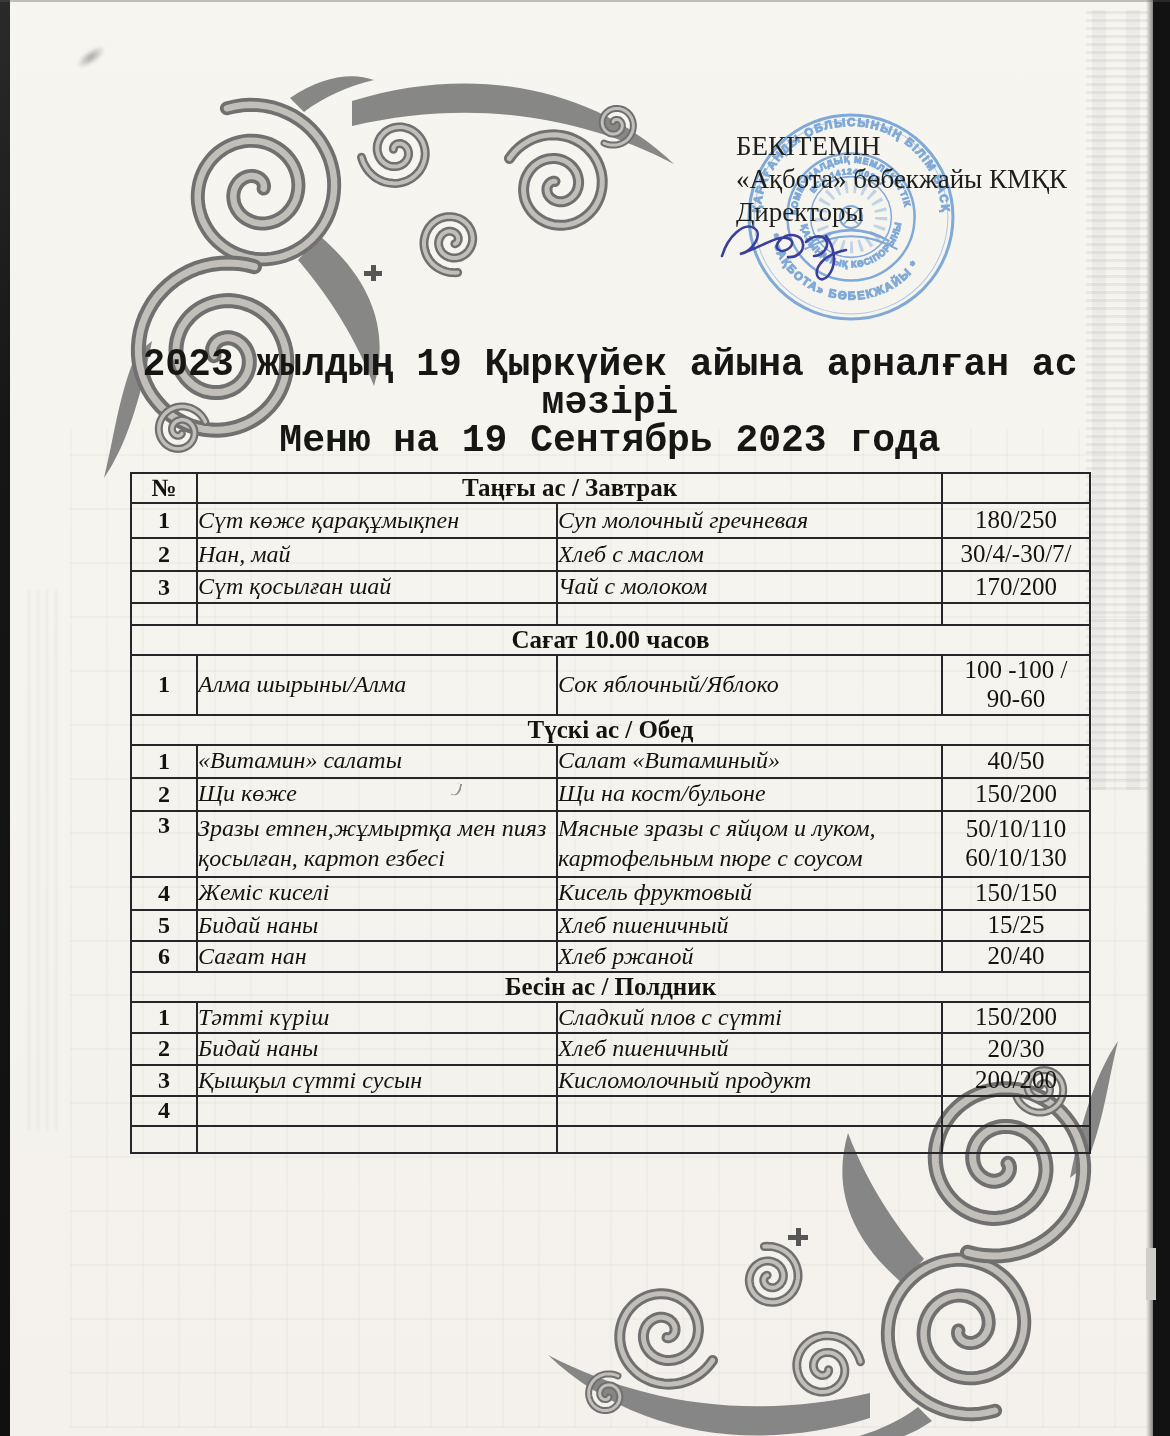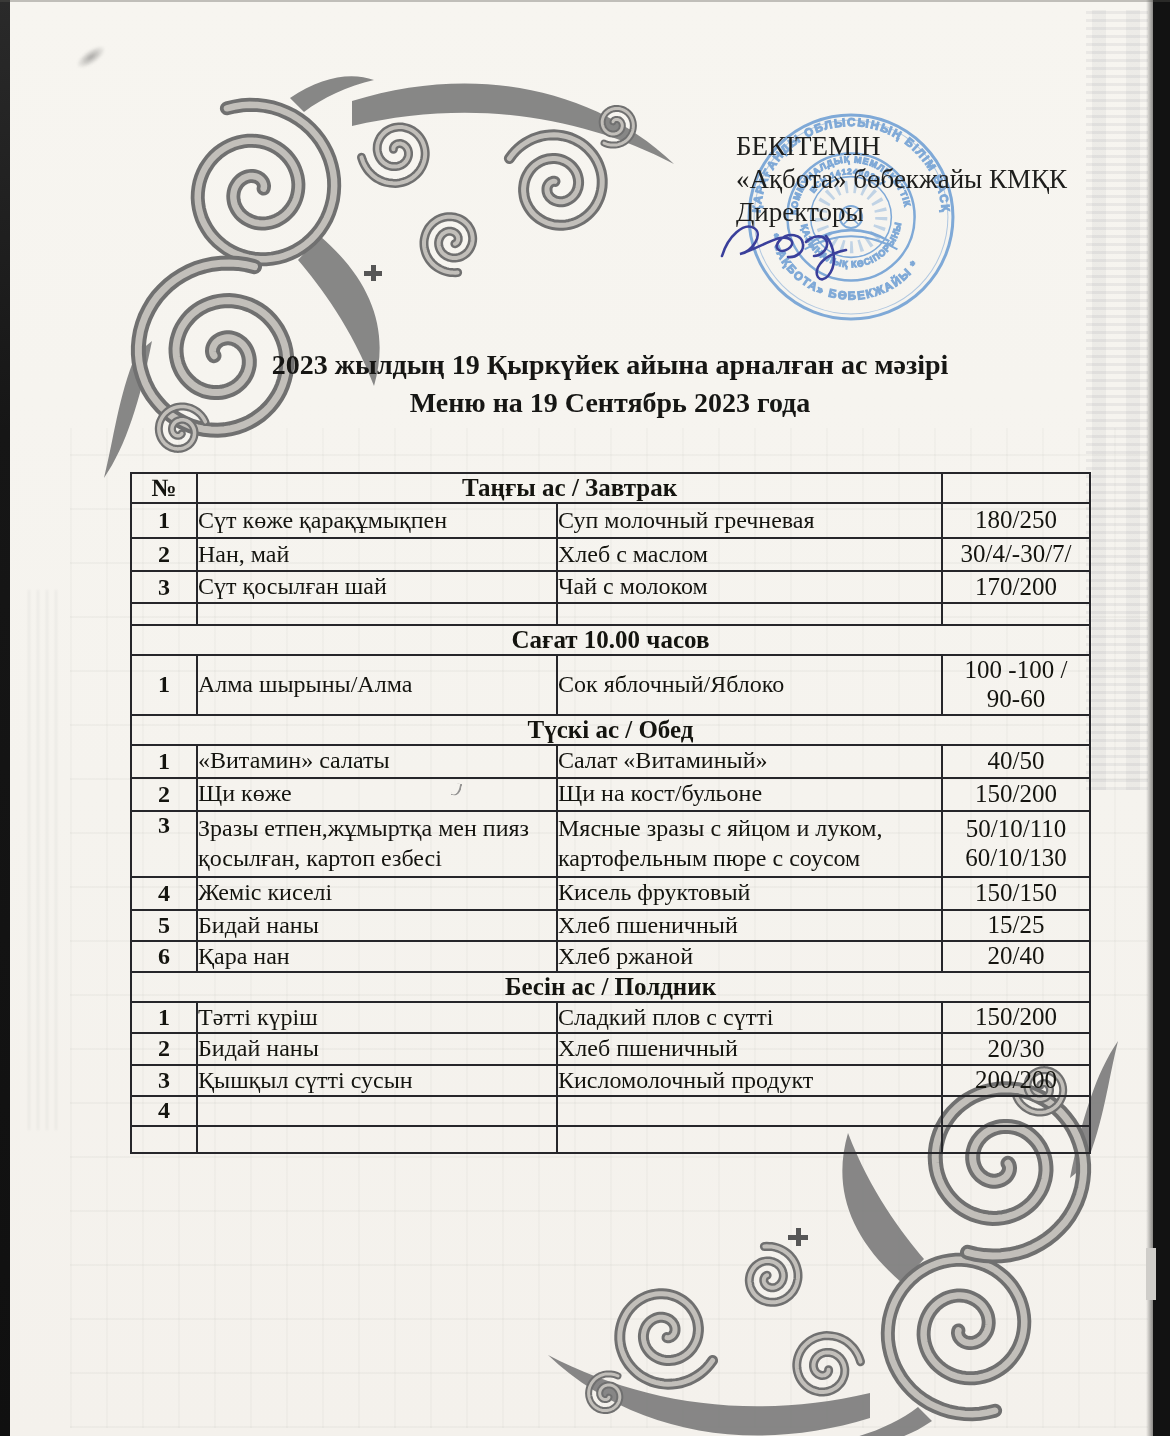--- a/index.html
+++ b/index.html
@@ -25,35 +25,35 @@
     background:repeating-linear-gradient(90deg,rgba(90,90,90,.14) 0 2px,transparent 2px 9px);}
   .smudge-tl{position:absolute;left:74px;top:50px;width:34px;height:14px;transform:rotate(-35deg);filter:blur(1px);
     background:radial-gradient(ellipse at center,rgba(70,70,70,.45),transparent 70%);}
 
   
   .approval{position:absolute;right:103px;top:130px;text-align:left;font-size:27px;line-height:33px;color:#1e1e1c;z-index:6;}
   .sig-row{display:flex;justify-content:flex-end;align-items:flex-end;}
   .sig-line{display:inline-block;width:170px;border-bottom:2px solid #2e2e2e;height:24px;margin-right:8px;}
 
   
-  .doc-title{position:absolute;left:130px;top:346px;width:960px;text-align:center;font-weight:bold;font-size:28px;line-height:38px;color:#161614;z-index:5;}
+  .doc-title{position:absolute;left:130px;top:346px;width:960px;text-align:center;font-weight:bold;font-size:38px;line-height:38px;color:#161614;z-index:5;font-family:Liberation Mono, monospace;}
 
   
   .cross{position:absolute;width:18px;height:16px;
     background:linear-gradient(#565656,#565656) center/100% 5px no-repeat,
                linear-gradient(#565656,#565656) center/5px 100% no-repeat,
                radial-gradient(circle at center,#ececec 0 2px,transparent 2px);}
   .cross-top{left:364px;top:265px;}
   .cross-bottom{left:788px;top:1228px;width:20px;height:18px;}
 
   
   table.menu{position:absolute;left:130px;top:472px;width:959px;border-collapse:collapse;table-layout:fixed;z-index:5;font-size:24px;color:#14140f;}
   table.menu td{border:2px solid #26262a;vertical-align:middle;padding:0;overflow:hidden;}
   td.num{text-align:center;font-weight:bold;}
-  td.kk,td.ru{padding:1px 9px;line-height:1.22;}
+  td.kk,td.ru{padding:1px 9px;line-height:1.22;font-style:italic;}
   td.portion{text-align:center;font-size:25px;line-height:1.15;}
   tr.sec td{font-weight:bold;text-align:center;font-size:25px;}
   .h22{height:22px}.h24{height:24px}.h27{height:27px}.h28{height:28px}.h30{height:30px}
   .h31{height:27px}.h32{height:32px}.h33{height:33px}.h35{height:35px}.h55{height:55px}.h66{height:66px}
 
   
   .orn{position:absolute;z-index:2;}
   .orn-tl{left:52px;top:46px;width:625px;height:435px;}
   .orn-br{left:545px;top:1038px;width:625px;height:435px;transform:rotate(180deg);}
   .curl-dark{fill:none;stroke:#707070;stroke-linecap:round;}
@@ -251,21 +251,21 @@
       <td class="portion">150/150</td>
     </tr>
     <tr class="h27">
       <td class="num">5</td>
       <td class="kk">Бидай наны</td>
       <td class="ru">Хлеб пшеничный</td>
       <td class="portion">15/25</td>
     </tr>
     <tr class="h24">
       <td class="num">6</td>
-      <td class="kk">Қара нан</td>
+      <td class="kk">Сағат нан</td>
       <td class="ru">Хлеб ржаной</td>
       <td class="portion">20/40</td>
     </tr>
     <tr class="sec h28">
       <td colspan="4">Бесін ас / Полдник</td>
     </tr>
     <tr class="h28">
       <td class="num">1</td>
       <td class="kk">Тәтті күріш</td>
       <td class="ru">Сладкий плов с сүтті</td>

